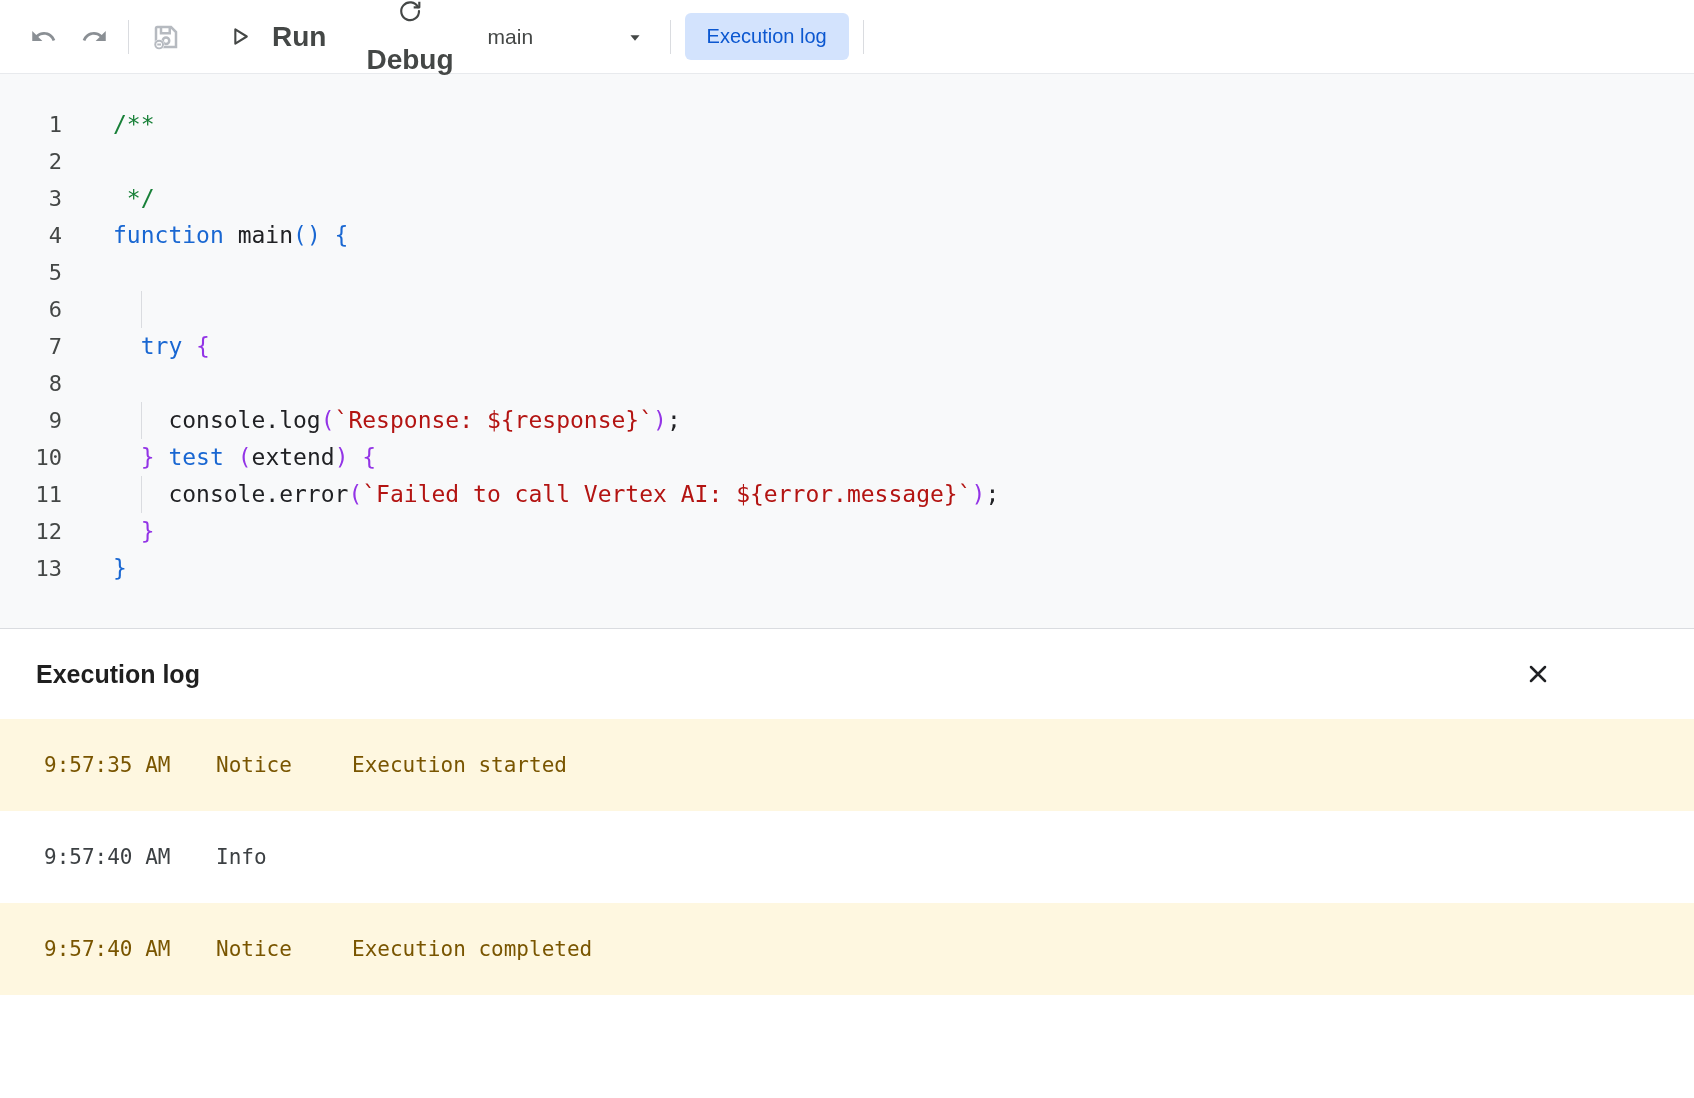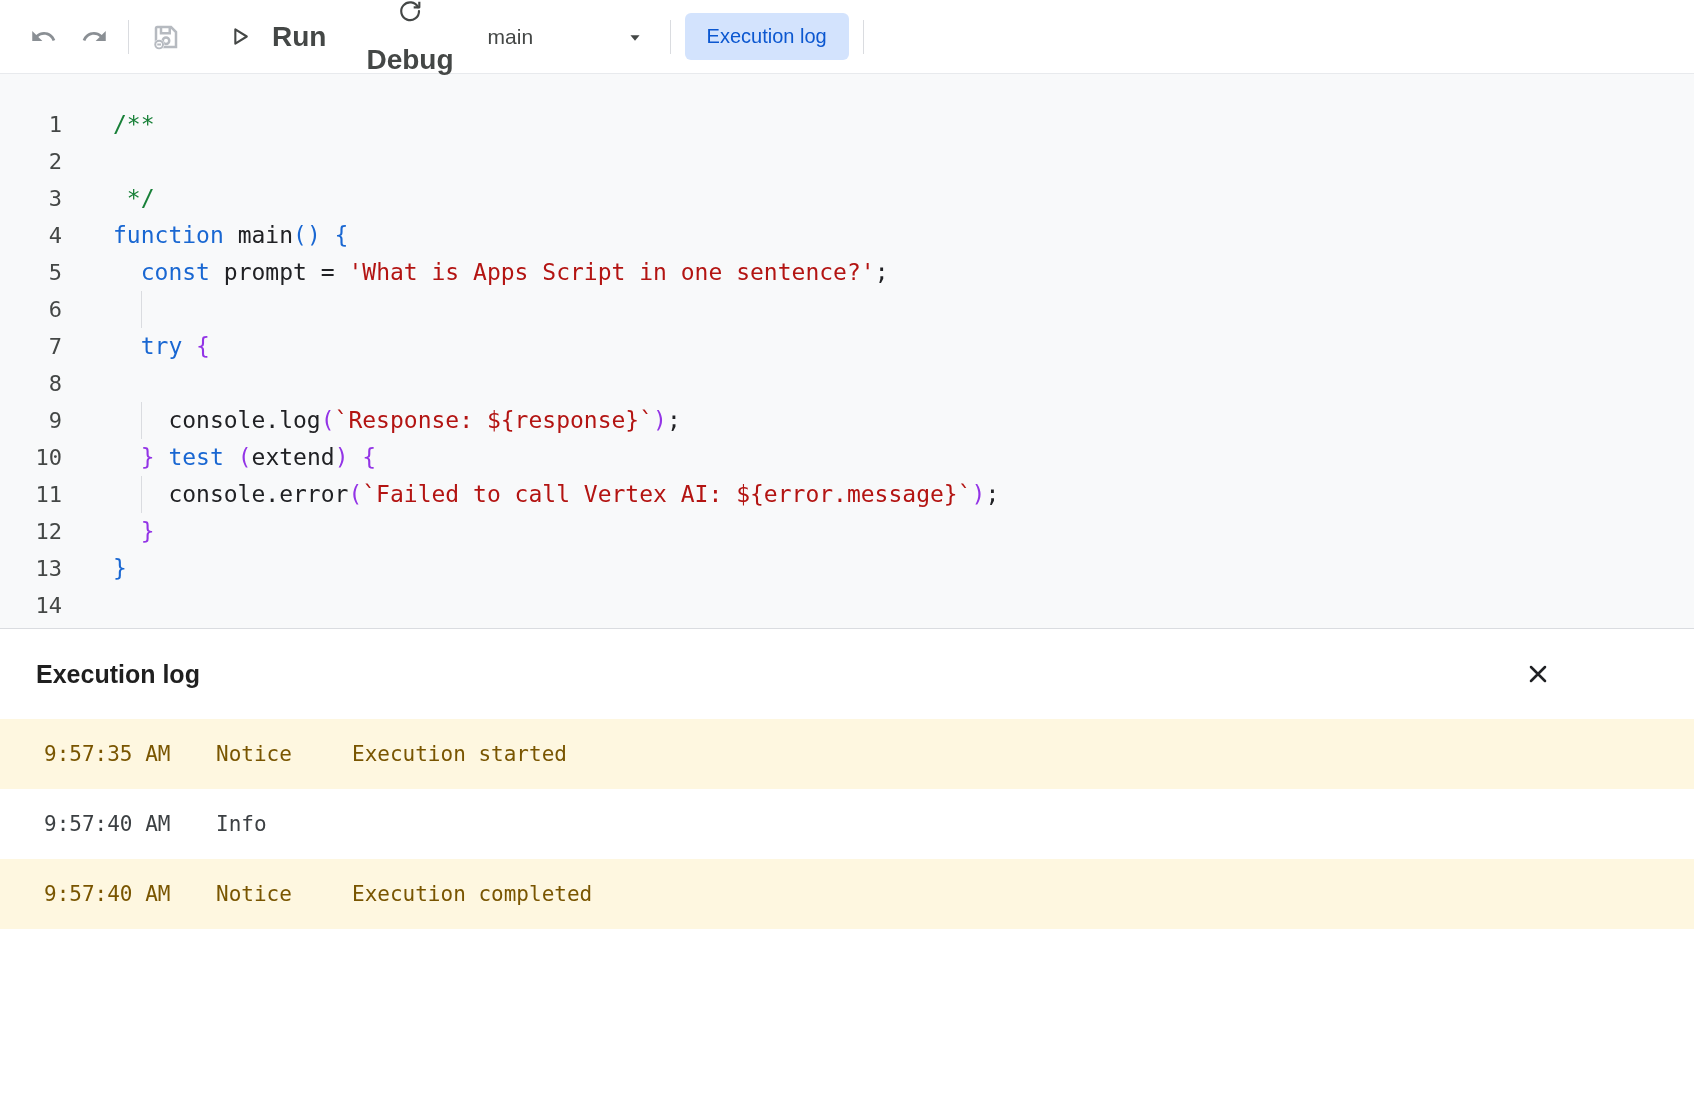--- a/index.html
+++ b/index.html
@@ -64,21 +64,21 @@
   }
   .log-title {
     font-family:"Liberation Sans", sans-serif; font-size:25px; font-weight:700;
     color:var(--log-header_text);
   }
   .close-btn { background:none; border:none; padding:4px; cursor:pointer; display:flex; }
   .log-rows {
     font-family:"DejaVu Sans Mono","Liberation Mono",monospace;
     font-size:21px; line-height:30px;
   }
-  .log-row { display:flex; align-items:flex-start; padding:20px 0; }
+  .log-row { display:flex; align-items:flex-start; padding:31px 0; }
   .log-row.notice { background:var(--log-notice_bg); color:var(--log-notice_text); }
   .log-row.info   { background:#fff; color:var(--log-info_text); }
   .log-time  { margin-left:44px; width:172px; flex:none; }
   .log-level { width:136px; flex:none; }
   .log-msg   { max-width:1080px; }
 </style>
 </head>
 <body>
 
 <div class="toolbar">
@@ -161,21 +161,20 @@
       <div class="ed-row">
         <div class="ln">3</div>
         <div class="code-line"><span class="tok-c"> */</span></div>
       </div>
       <div class="ed-row">
         <div class="ln">4</div>
         <div class="code-line"><span class="tok-k">function</span><span class="tok-p"> main</span><span class="tok-b1">()</span><span class="tok-p"> </span><span class="tok-b1">{</span></div>
       </div>
       <div class="ed-row">
         <div class="ln">5</div>
-        <div class="code-line"><span class="tok-p">  </span><span class="tok-k">const</span><span class="tok-p"> prompt = </span><span class="tok-s">'What is Apps Script in one sentence?'</span><span class="tok-p">;</span></div>
       </div>
       <div class="ed-row">
         <div class="ln">6</div>
         <div class="code-line"><span class="indent-guide"></span></div>
       </div>
       <div class="ed-row">
         <div class="ln">7</div>
         <div class="code-line"><span class="tok-p">  </span><span class="tok-k">try</span><span class="tok-p"> </span><span class="tok-b2">{</span></div>
       </div>
       <div class="ed-row">
@@ -193,24 +192,20 @@
         <div class="ln">11</div>
         <div class="code-line"><span class="indent-guide"></span><span class="tok-p">    console.error</span><span class="tok-b2">(</span><span class="tok-s">`Failed to call Vertex AI: ${error.message}`</span><span class="tok-b2">)</span><span class="tok-p">;</span></div>
       </div>
       <div class="ed-row">
         <div class="ln">12</div>
         <div class="code-line"><span class="tok-p">  </span><span class="tok-b2">}</span></div>
       </div>
       <div class="ed-row">
         <div class="ln">13</div>
         <div class="code-line"><span class="tok-b1">}</span></div>
-      </div>
-      <div class="ed-row">
-        <div class="ln">14</div>
-        <div class="code-line"></div>
       </div>
     </div>
 </div>
 
 <div class="log-panel">
   <div class="log-header">
     <span class="log-title">Execution log</span>
     <button class="close-btn">
       <span style="display:flex">
         <svg width="28" height="28" viewBox="0 0 24 24">

